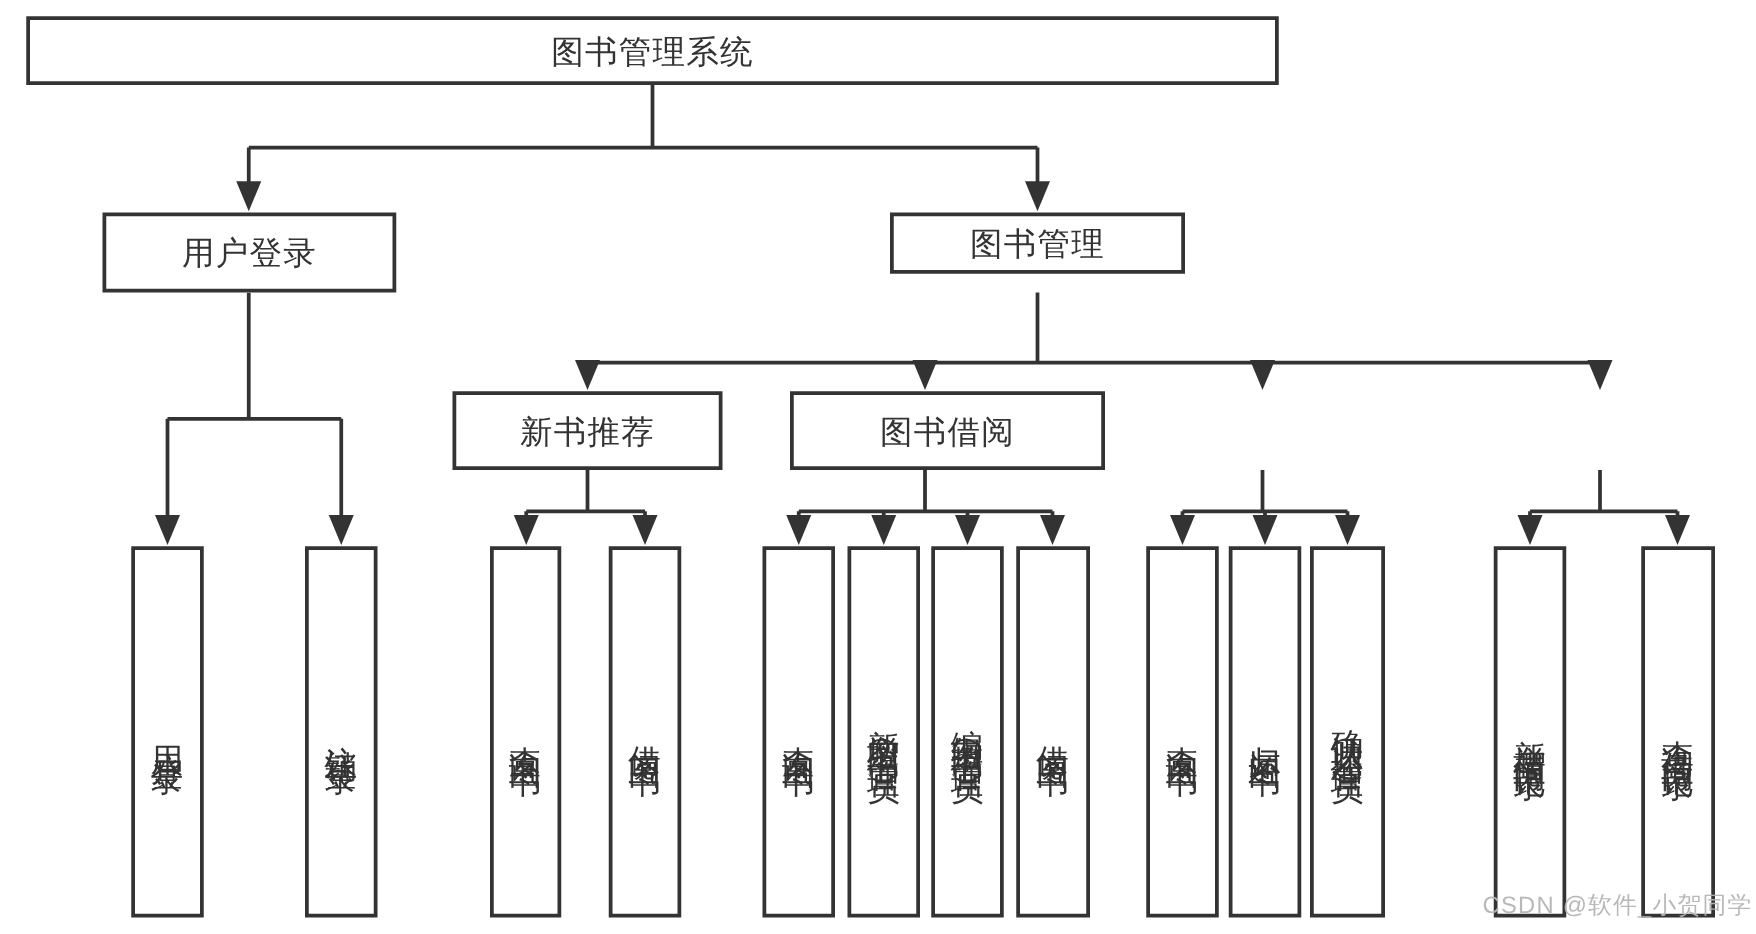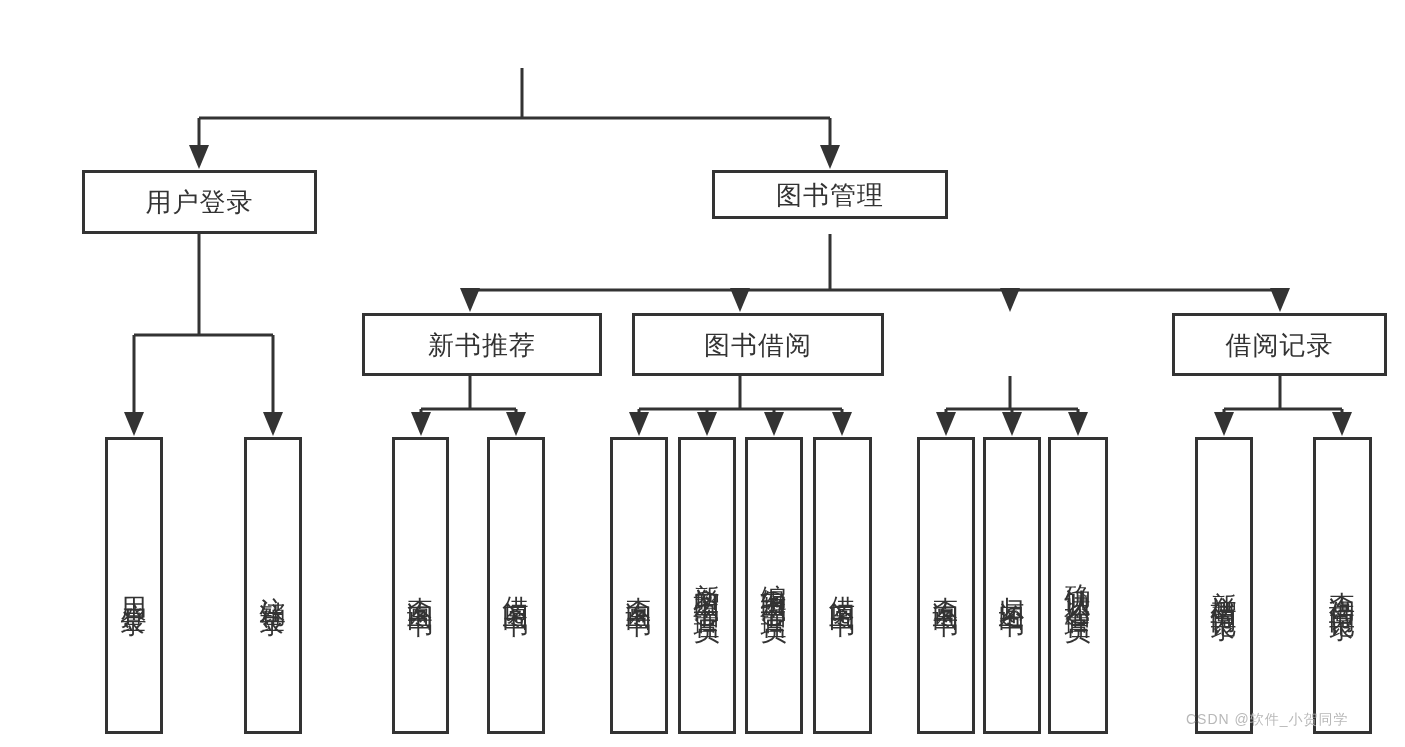--- a/index.html
+++ b/index.html
@@ -26,21 +26,21 @@
     line-height:1;
   }
   .vbox .lbl{
     writing-mode:vertical-rl;
     letter-spacing:5px;
     white-space:normal;
   }
   #watermark{
     position:absolute;
     left:1186px;top:711px;
-    font-size:14px;
+    font-size:19px;
     color:#b5b5b5;
     opacity:.95;
     white-space:nowrap;
     z-index:5;
     letter-spacing:1px;
   }
 </style>
 </head>
 <body>
 
@@ -82,36 +82,36 @@
       <polygon fill="#333333" stroke="none" points="1002,412 1022,412 1012,436"></polygon>
       <polygon fill="#333333" stroke="none" points="1068,412 1088,412 1078,436"></polygon>
     </g>
     <g stroke="#333333" stroke-width="3" fill="none">
       <path d="M1280,376 V409 M1224,409 H1342 M1224,409 V414 M1342,409 V414"></path>
       <polygon fill="#333333" stroke="none" points="1214,412 1234,412 1224,436"></polygon>
       <polygon fill="#333333" stroke="none" points="1332,412 1352,412 1342,436"></polygon>
     </g>
   </svg>
 
+  <div class="node hbox" style="left:21px;top:13px;width:1002px;height:55px">
+    <span class="lbl">图书管理系统</span>
+  </div>
 
   <div class="node hbox" style="left:82px;top:170px;width:235px;height:64px">
     <span class="lbl">用户登录</span>
   </div>
   <div class="node hbox" style="left:712px;top:170px;width:236px;height:49px">
     <span class="lbl">图书管理</span>
   </div>
 
-  <div class="node hbox" style="left:362px;top:313px;width:240px;height:63px">
+  <div class="node hbox" style="left:362px;top:313px;width:216px;height:63px">
     <span class="lbl">新书推荐</span>
   </div>
   <div class="node hbox" style="left:632px;top:313px;width:252px;height:63px">
     <span class="lbl">图书借阅</span>
-  </div>
-  <div class="node hbox" style="left:1172px;top:313px;width:215px;height:63px">
-    <span class="lbl">借阅记录</span>
   </div>
 
   <div class="node vbox" style="left:105px;top:437px;width:58px;height:297px">
     <span class="lbl">用户登录</span>
   </div>
   <div class="node vbox" style="left:244px;top:437px;width:58px;height:297px">
     <span class="lbl">注销登录</span>
   </div>
 
   <div class="node vbox" style="left:392px;top:437px;width:57px;height:297px">

